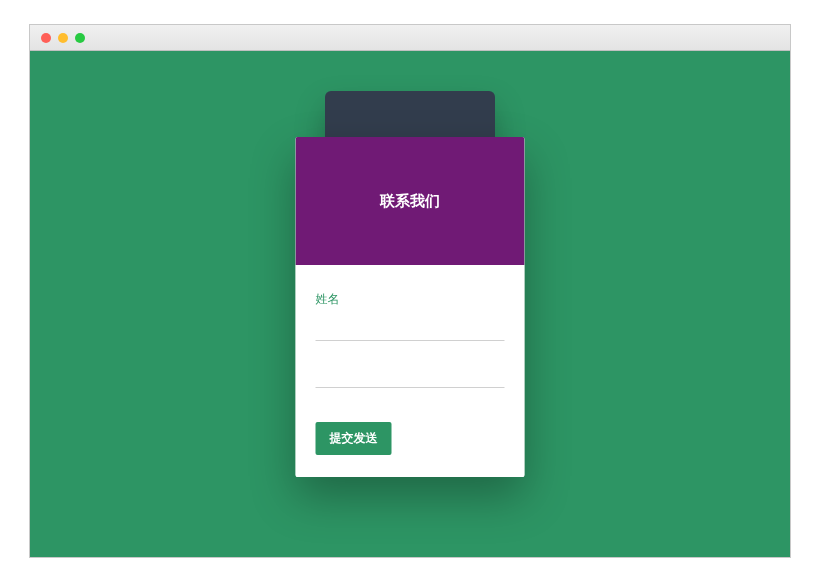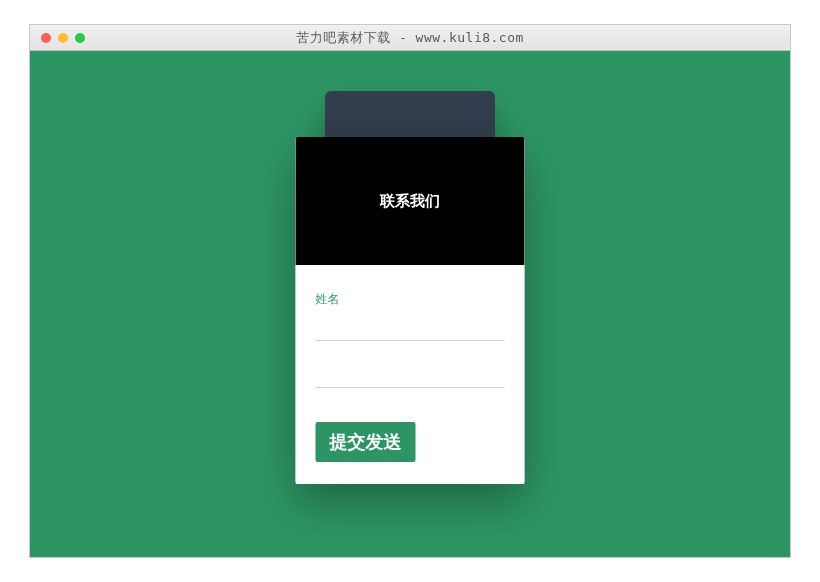--- a/index.html
+++ b/index.html
@@ -81,21 +81,21 @@
       top: 86px;
       left: 50%;
       transform: translateX(-50%);
       width: 229px;
       background: #ffffff;
       border-radius: 2px;
       box-shadow: 0 20px 45px rgba(0,0,0,0.3);
       overflow: hidden;
     }
     .form-header {
-      background: #000000;
+      background: #701a75;
       height: 128px;
       display: flex;
       align-items: center;
       justify-content: center;
     }
     .form-title {
       color: #ffffff;
       font-size: 15px;
       font-weight: bold;
       font-family: "Microsoft YaHei", "微软雅黑", sans-serif;
@@ -123,38 +123,37 @@
       font-size: 14px;
       outline: none;
       background: transparent;
     }
     .submit-btn {
       margin-top: 14px;
       background: #2d9564;
       color: #ffffff;
       border: none;
       padding: 8px 14px;
-      font-size: 18px;
+      font-size: 12px;
       font-family: "Microsoft YaHei", "微软雅黑", sans-serif;
       border-radius: 2px;
       cursor: pointer;
       font-weight: bold;
     }
   </style>
 </head>
 <body>
 
 <div class="browser-frame">
   <div class="browser-titlebar">
     <div class="traffic-lights">
       <div class="traffic-light tl-red"></div>
       <div class="traffic-light tl-yellow"></div>
       <div class="traffic-light tl-green"></div>
     </div>
-    <div class="browser-title">苦力吧素材下载 - www.kuli8.com</div>
   </div>
   <div class="viewport">
     <div class="card-back"></div>
     <div class="form-card">
       <div class="form-header">
         <div class="form-title">联系我们</div>
       </div>
       <div class="form-body">
         <div class="input-group">
           <label class="input-label">姓名</label>

